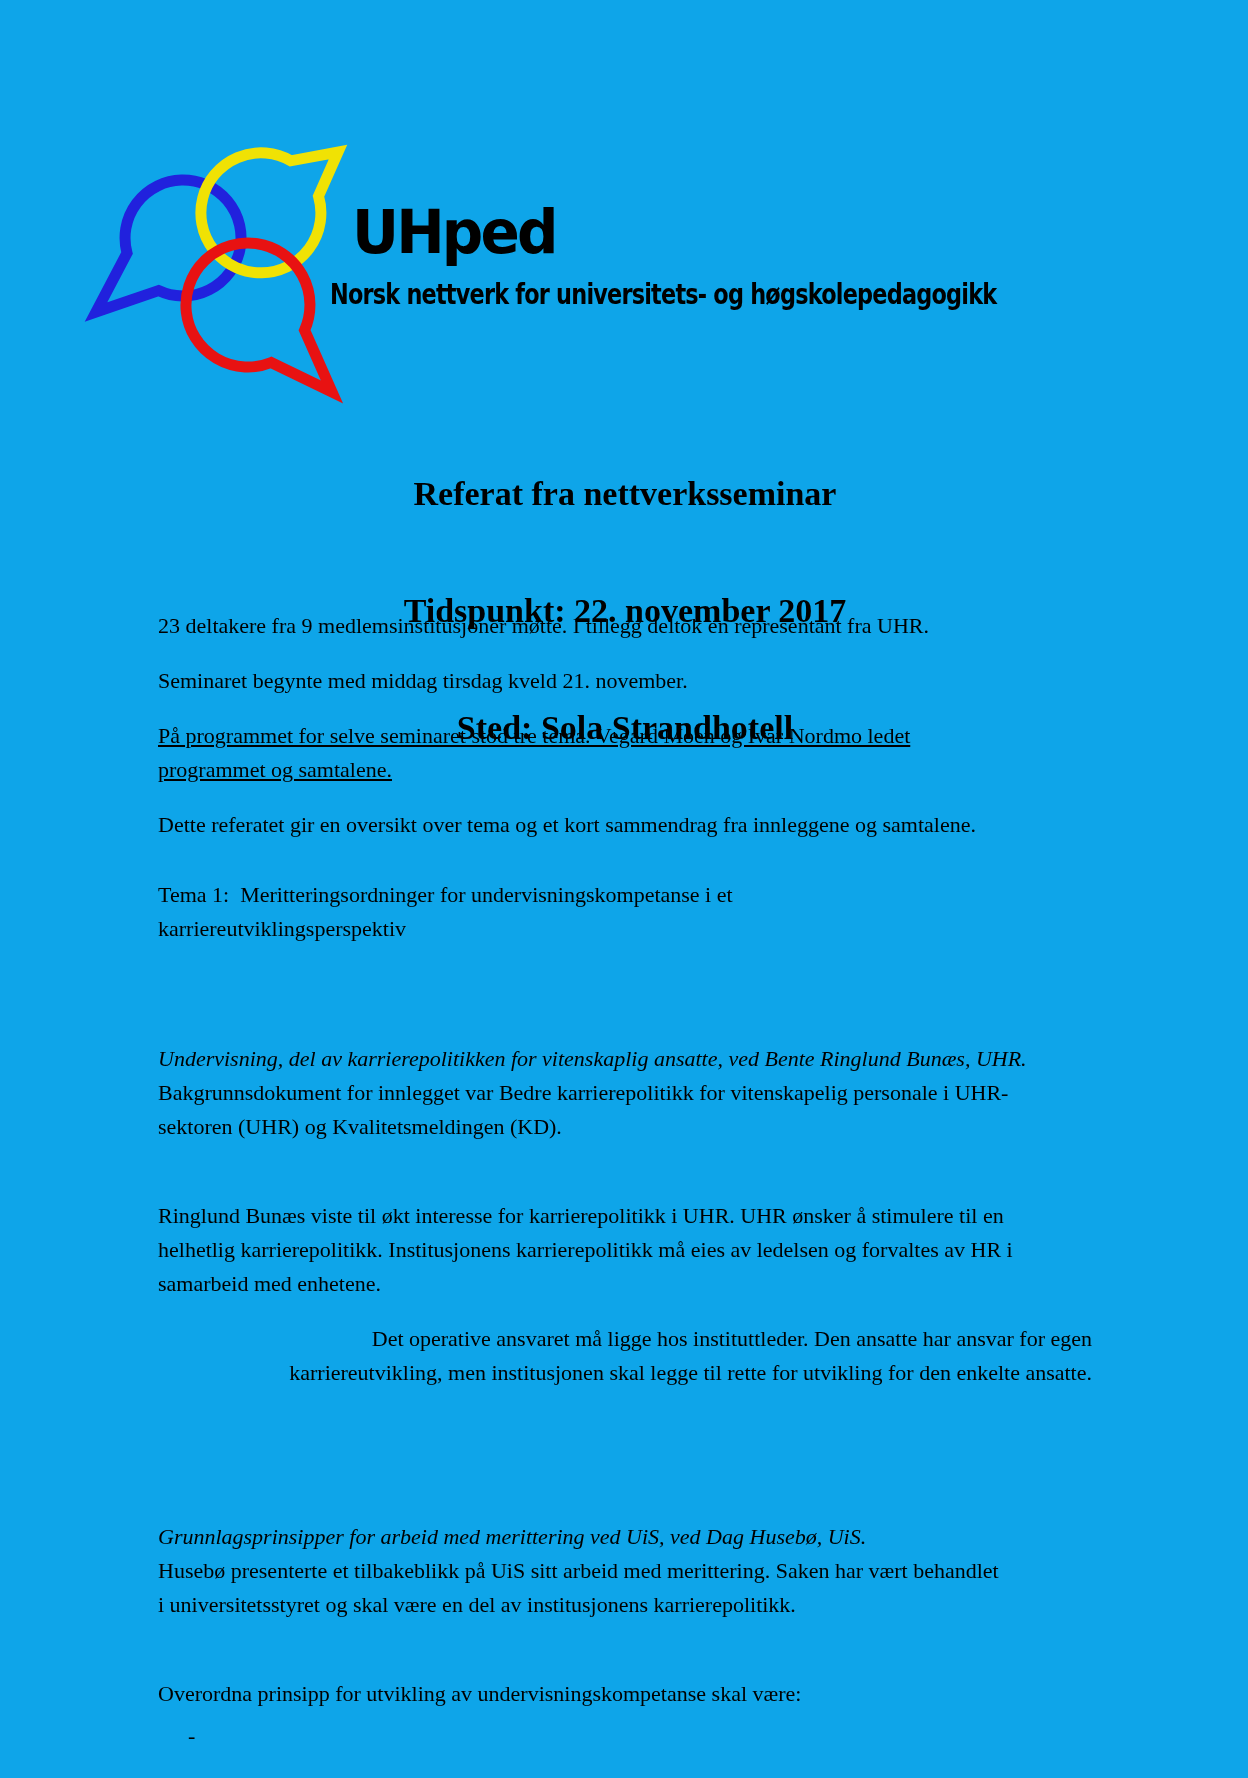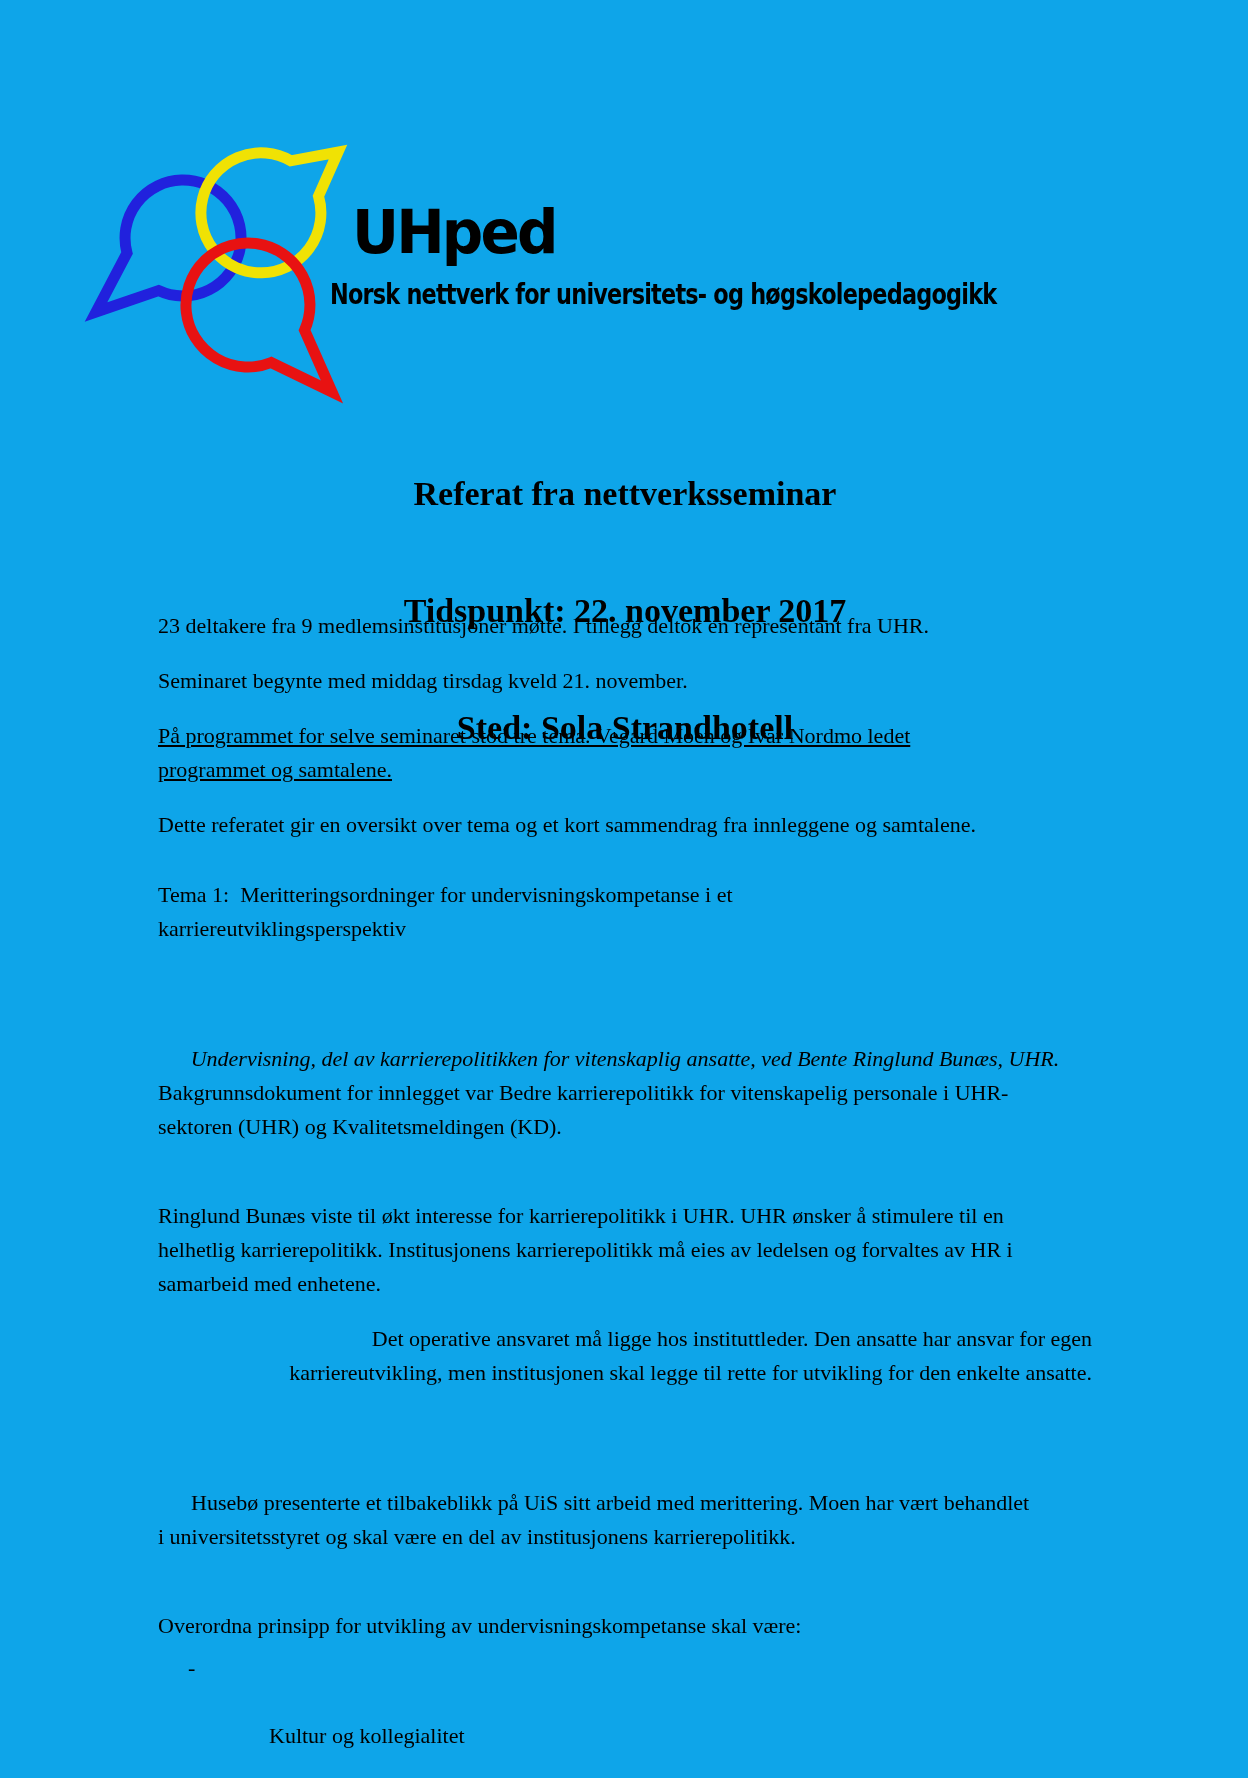--- a/index.html
+++ b/index.html
@@ -38,21 +38,21 @@
   .body-col p,.body-col h2{margin:8px;padding:0;white-space:pre;font-size:22px;font-weight:normal;}
   .p2{margin-top:21px!important;}
   .p3{margin-top:21px!important;text-decoration:underline;}
   .p4{margin-top:21px!important;}
   .tema-heading{margin-top:36px!important;font-weight:bold;}
   .talk1{margin-top:28px!important;}
   .p6{margin-top:21px!important;}
   .p7{margin-top:21px!important;text-align:right;}
   .talk2{margin-top:62px!important;}
   .p9{margin-top:21px!important;}
-  .lede{font-style:italic;display:block;text-align:center;}
+  .lede{font-style:italic;display:block;}
   ul.principles{
     list-style:none;margin:2px 0 0 0;padding:0;
   }
   ul.principles li{
     position:relative;padding-left:75px;line-height:34px;white-space:pre;
   }
   ul.principles .dash{
     position:absolute;left:38px;top:0;
   }
 </style>
@@ -100,21 +100,21 @@
     </p>
 
     <p class="p6">Ringlund Bunæs viste til økt interesse for karrierepolitikk i UHR. UHR ønsker å stimulere til en
 helhetlig karrierepolitikk. Institusjonens karrierepolitikk må eies av ledelsen og forvaltes av HR i
 samarbeid med enhetene.</p>
 
     <p class="p7">Det operative ansvaret må ligge hos instituttleder. Den ansatte har ansvar for egen
 karriereutvikling, men institusjonen skal legge til rette for utvikling for den enkelte ansatte.</p>
 
     <p class="talk2">
-      <span>Husebø presenterte et tilbakeblikk på UiS sitt arbeid med merittering. Moen har vært behandlet
+      <span class="lede">Grunnlagsprinsipper for arbeid med merittering ved UiS, ved Dag Husebø, UiS.</span><span>Husebø presenterte et tilbakeblikk på UiS sitt arbeid med merittering. Saken har vært behandlet
 i universitetsstyret og skal være en del av institusjonens karrierepolitikk.</span>
     </p>
 
     <p class="p9">Overordna prinsipp for utvikling av undervisningskompetanse skal være:</p>
 
     <ul class="principles">
       <li>
         <span class="dash">-</span>
         <span>Kultur og kollegialitet</span>
       </li>

